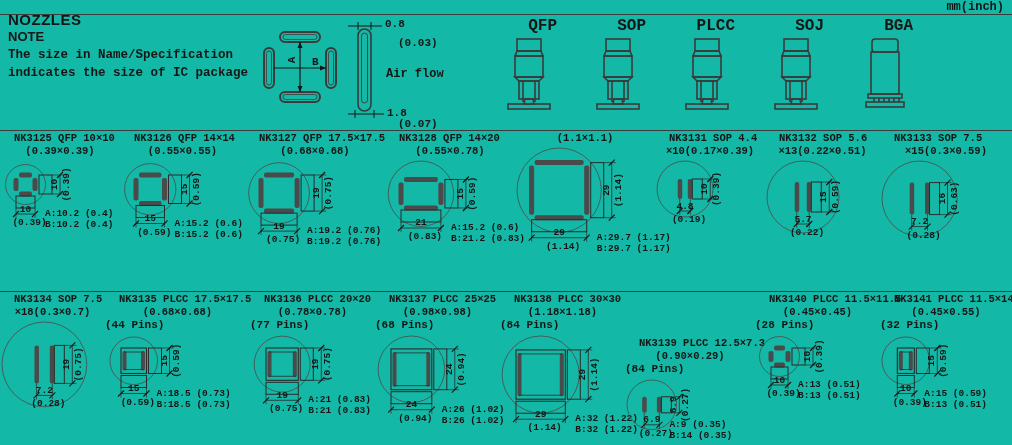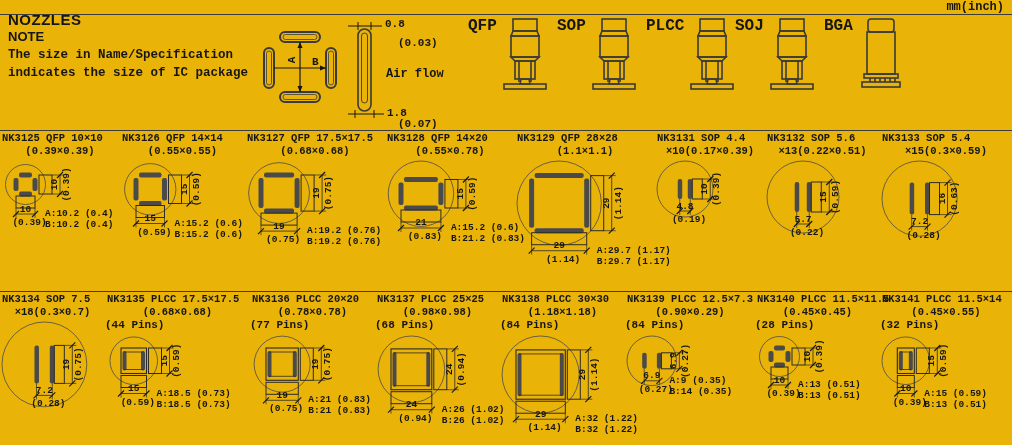--- a/index.html
+++ b/index.html
@@ -1,38 +1,38 @@
 <!DOCTYPE html>
 <html><head>
 <meta charset="utf-8">
 <style>
   html,body{margin:0;padding:0;background:#e8e8e8;}
   .sheet{
-    position:relative;width:1012px;height:445px;background:#eab308;
+    position:relative;width:1012px;height:445px;background:#14b8a6;
     font-family:"Liberation Mono",monospace;color:#161616;overflow:hidden;
   }
   .rule{position:absolute;left:0;right:0;height:1px;background:#3c3c3c;}
   #rule-top{top:14px}
   #rule-mid{top:130px}
   #rule-row{top:291px}
   .unit-label{position:absolute;top:0;right:8px;font-size:12px;font-weight:bold;}
   .note-block{position:absolute;left:8px;top:11px;width:250px;}
   .note-title{font-family:"Liberation Sans",sans-serif;font-weight:bold;font-size:15px;letter-spacing:.5px;line-height:1.2;}
   .note-sub{font-family:"Liberation Sans",sans-serif;font-weight:bold;font-size:13px;line-height:1.25;}
   .note-text{font-size:12.5px;font-weight:bold;line-height:1.4;margin-top:2px;}
   .ab-diagram{position:absolute;left:256px;top:22px;}
   .airflow{position:absolute;left:340px;top:15px;}
   .types{position:absolute;left:468px;top:17px;width:448px;display:flex;}
-  .type-col{width:89px;display:flex;flex-direction:row;align-items:flex-start;}
+  .type-col{width:89px;display:flex;flex-direction:column;align-items:flex-end;}
   .type-label{font-size:16px;font-weight:bold;margin-bottom:2px;}
   .row{position:absolute;left:0;display:flex;}
   #row-0{top:132px;height:159px;}
   #row-1{top:293px;height:152px;border-radius:16px;}
   .cell{flex:0 0 auto;position:relative;}
-  .cell-name{font-size:10.5px;font-weight:bold;white-space:nowrap;padding-left:2px;line-height:1.25;}
+  .cell-name{font-size:10.5px;font-weight:bold;white-space:nowrap;padding-left:14px;line-height:1.25;}
   .cell-spec{font-size:10.5px;font-weight:bold;white-space:nowrap;text-align:center;line-height:1.25;}
   .cell-pins{font-size:11px;font-weight:bold;white-space:nowrap;text-align:left;line-height:1.25;}
   .cell-pins:empty{display:none;}
   .diagram{margin-top:1px;}
   .diagram svg, .ab-diagram svg, .airflow svg, .type-icon svg{overflow:visible;display:block;}
   svg text{font-family:"Liberation Mono",monospace;font-weight:bold;fill:#161616;}
 </style>
 </head>
 <body>
 
@@ -323,21 +323,20 @@
             <line x1="52.900000000000006" y1="71.988" x2="58.900000000000006" y2="65.988" stroke="#161616" stroke-width="1.1"></line>
             <text x="35.95" y="66.488" font-size="9.5" text-anchor="middle">21</text>
             <text x="39.95" y="79.988" font-size="9.5" text-anchor="middle">(0.83)</text>
             <text x="65.9" y="70.988" font-size="9.5">A:15.2 (0.6)</text>
             <text x="65.9" y="81.988" font-size="9.5">B:21.2 (0.83)</text>
           </svg>
         </div>
   </div>
 
   <div class="cell" style="width: 140px;">
-    <div class="cell-name">NK3129 QFP 28×28</div>
     <div class="cell-spec">(1.1×1.1)</div>
 
     <div class="diagram">
           <svg width="140" height="122">
             <circle cx="44.162" cy="44.162" r="42.162" fill="none" stroke="#4a4a4a" stroke-width="0.8"></circle>
             <rect x="19.612000000000002" y="14.112000000000002" width="49.099999999999994" height="5" rx="2" fill="#4a4a4a"></rect>
             <rect x="19.612000000000002" y="69.21199999999999" width="49.099999999999994" height="5" rx="2" fill="#4a4a4a"></rect>
             <rect x="14.112000000000002" y="19.612000000000002" width="5" height="49.099999999999994" rx="2" fill="#4a4a4a"></rect>
             <rect x="69.21199999999999" y="19.612000000000002" width="5" height="49.099999999999994" rx="2" fill="#4a4a4a"></rect>
             <rect x="75.71199999999999" y="16.612000000000002" width="13" height="55.099999999999994" fill="none" stroke="#2b2b2b" stroke-width="1"></rect>
@@ -412,21 +411,21 @@
             <line x1="31.73" y1="65" x2="44.27" y2="65" stroke="#2b2b2b" stroke-width="0.8"></line>
             <line x1="28.73" y1="68" x2="34.730000000000004" y2="62" stroke="#161616" stroke-width="1.1"></line>
             <line x1="41.27" y1="68" x2="47.27" y2="62" stroke="#161616" stroke-width="1.1"></line>
             <text x="38" y="62.5" font-size="9.5" text-anchor="middle">5.7</text>
             <text x="42" y="76" font-size="9.5" text-anchor="middle">(0.22)</text>
           </svg>
         </div>
   </div>
 
   <div class="cell" style="width: 132px;">
-    <div class="cell-name">NK3133 SOP 5.4</div>
+    <div class="cell-name">NK3133 SOP 7.5</div>
     <div class="cell-spec">×15(0.3×0.59)</div>
 
     <div class="diagram">
           <svg width="132" height="122">
             <circle cx="39.6" cy="39.6" r="37.6" fill="none" stroke="#4a4a4a" stroke-width="0.8"></circle>
             <rect x="29.68" y="23.6" width="4.5" height="32" rx="2" fill="#4a4a4a"></rect>
             <rect x="45.02" y="23.6" width="4.5" height="32" rx="2" fill="#4a4a4a"></rect>
             <rect x="49.52" y="23.6" width="10" height="32" fill="none" stroke="#2b2b2b" stroke-width="1"></rect>
             <line x1="59.52" y1="23.6" x2="71.52000000000001" y2="23.6" stroke="#2b2b2b" stroke-width="0.7"></line>
             <line x1="59.52" y1="55.6" x2="71.52000000000001" y2="55.6" stroke="#2b2b2b" stroke-width="0.7"></line>
@@ -604,21 +603,21 @@
             <line x1="13" y1="88.21600000000001" x2="19" y2="82.21600000000001" stroke="#161616" stroke-width="1.1"></line>
             <line x1="62.3" y1="88.21600000000001" x2="68.3" y2="82.21600000000001" stroke="#161616" stroke-width="1.1"></line>
             <text x="40.65" y="82.71600000000001" font-size="9.5" text-anchor="middle">29</text>
             <text x="44.65" y="96.21600000000001" font-size="9.5" text-anchor="middle">(1.14)</text>
             <text x="75.3" y="87.21600000000001" font-size="9.5">A:32 (1.22)</text>
             <text x="75.3" y="98.21600000000001" font-size="9.5">B:32 (1.22)</text>
           </svg>
         </div>
   </div>
 
-  <div class="cell" style="width: 130px;">
+  <div class="cell" style="width: 130px; margin-top: 44px;">
     <div class="cell-name">NK3139 PLCC 12.5×7.3</div>
     <div class="cell-spec">(0.90×0.29)</div>
     <div class="cell-pins">(84 Pins)</div>
     <div class="diagram">
           <svg width="130" height="103">
             <circle cx="26.8" cy="26.8" r="24.8" fill="none" stroke="#4a4a4a" stroke-width="0.8"></circle>
             <rect x="17.21" y="18.8" width="4.5" height="16" rx="2" fill="#4a4a4a"></rect>
             <rect x="31.89" y="18.8" width="4.5" height="16" rx="2" fill="#4a4a4a"></rect>
             <rect x="36.39" y="18.8" width="10" height="16" fill="none" stroke="#2b2b2b" stroke-width="1"></rect>
             <line x1="46.39" y1="18.8" x2="58.39" y2="18.8" stroke="#2b2b2b" stroke-width="0.7"></line>

